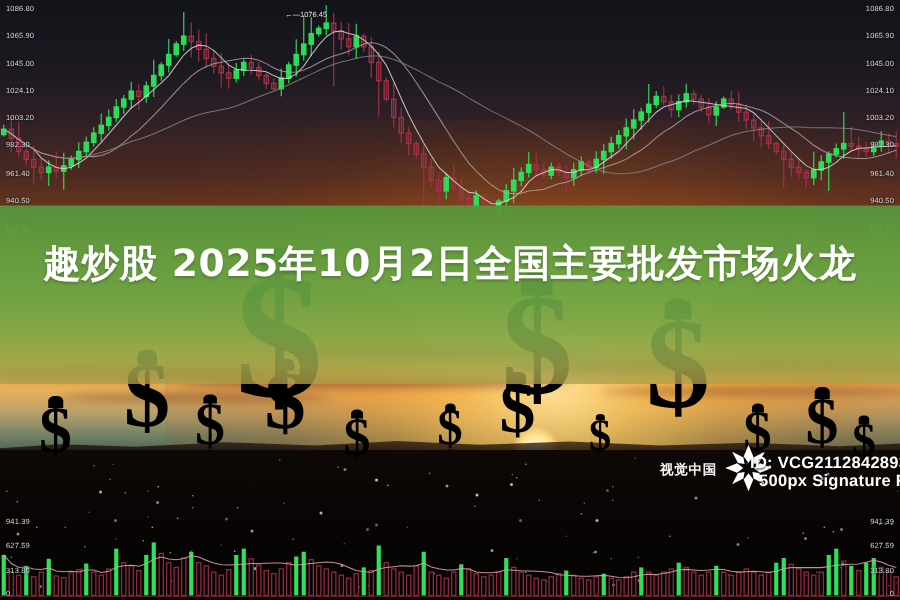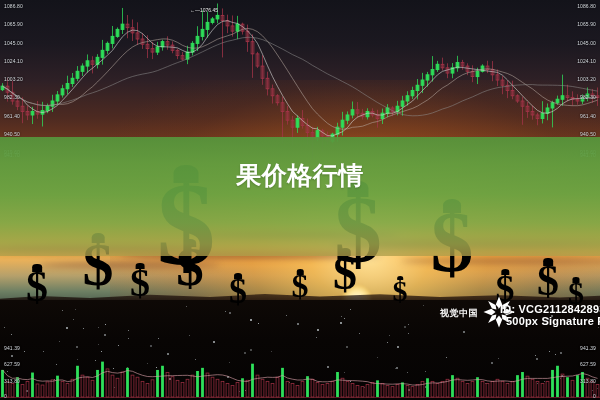--- a/index.html
+++ b/index.html
@@ -702,21 +702,21 @@
     <div id="bot-axis-right">
         <div class="axis-label axis-right" style="top: 5px;">941.39</div>
         <div class="axis-label axis-right" style="top: 21.3335px;">627.59</div>
         <div class="axis-label axis-right" style="top: 37.6665px;">313.80</div>
         <div class="axis-label axis-right" style="top: 53px;">0</div>
       </div>
   </div>
 
   <div class="greenband"></div>
   <div class="titlewrap">
-    <div class="title-line">果价格行情</div>
+    <div class="title-line">趣炒股 2025年10月2日全国主要批发市场火龙</div>
   </div>
 
   <div class="wm">
     <div class="wm-cn">视觉中国</div>
     <div class="wm-star">
       <svg viewBox="0 0 34 34" width="34" height="34">
         <g fill="#ffffff">
           <path d="M17 1.5 L20.2 9.4 L17 13.5 L13.8 9.4 Z"></path>
           <path d="M32.5 17 L24.6 20.2 L20.5 17 L24.6 13.8 Z"></path>
           <path d="M17 32.5 L13.8 24.6 L17 20.5 L20.2 24.6 Z"></path>

